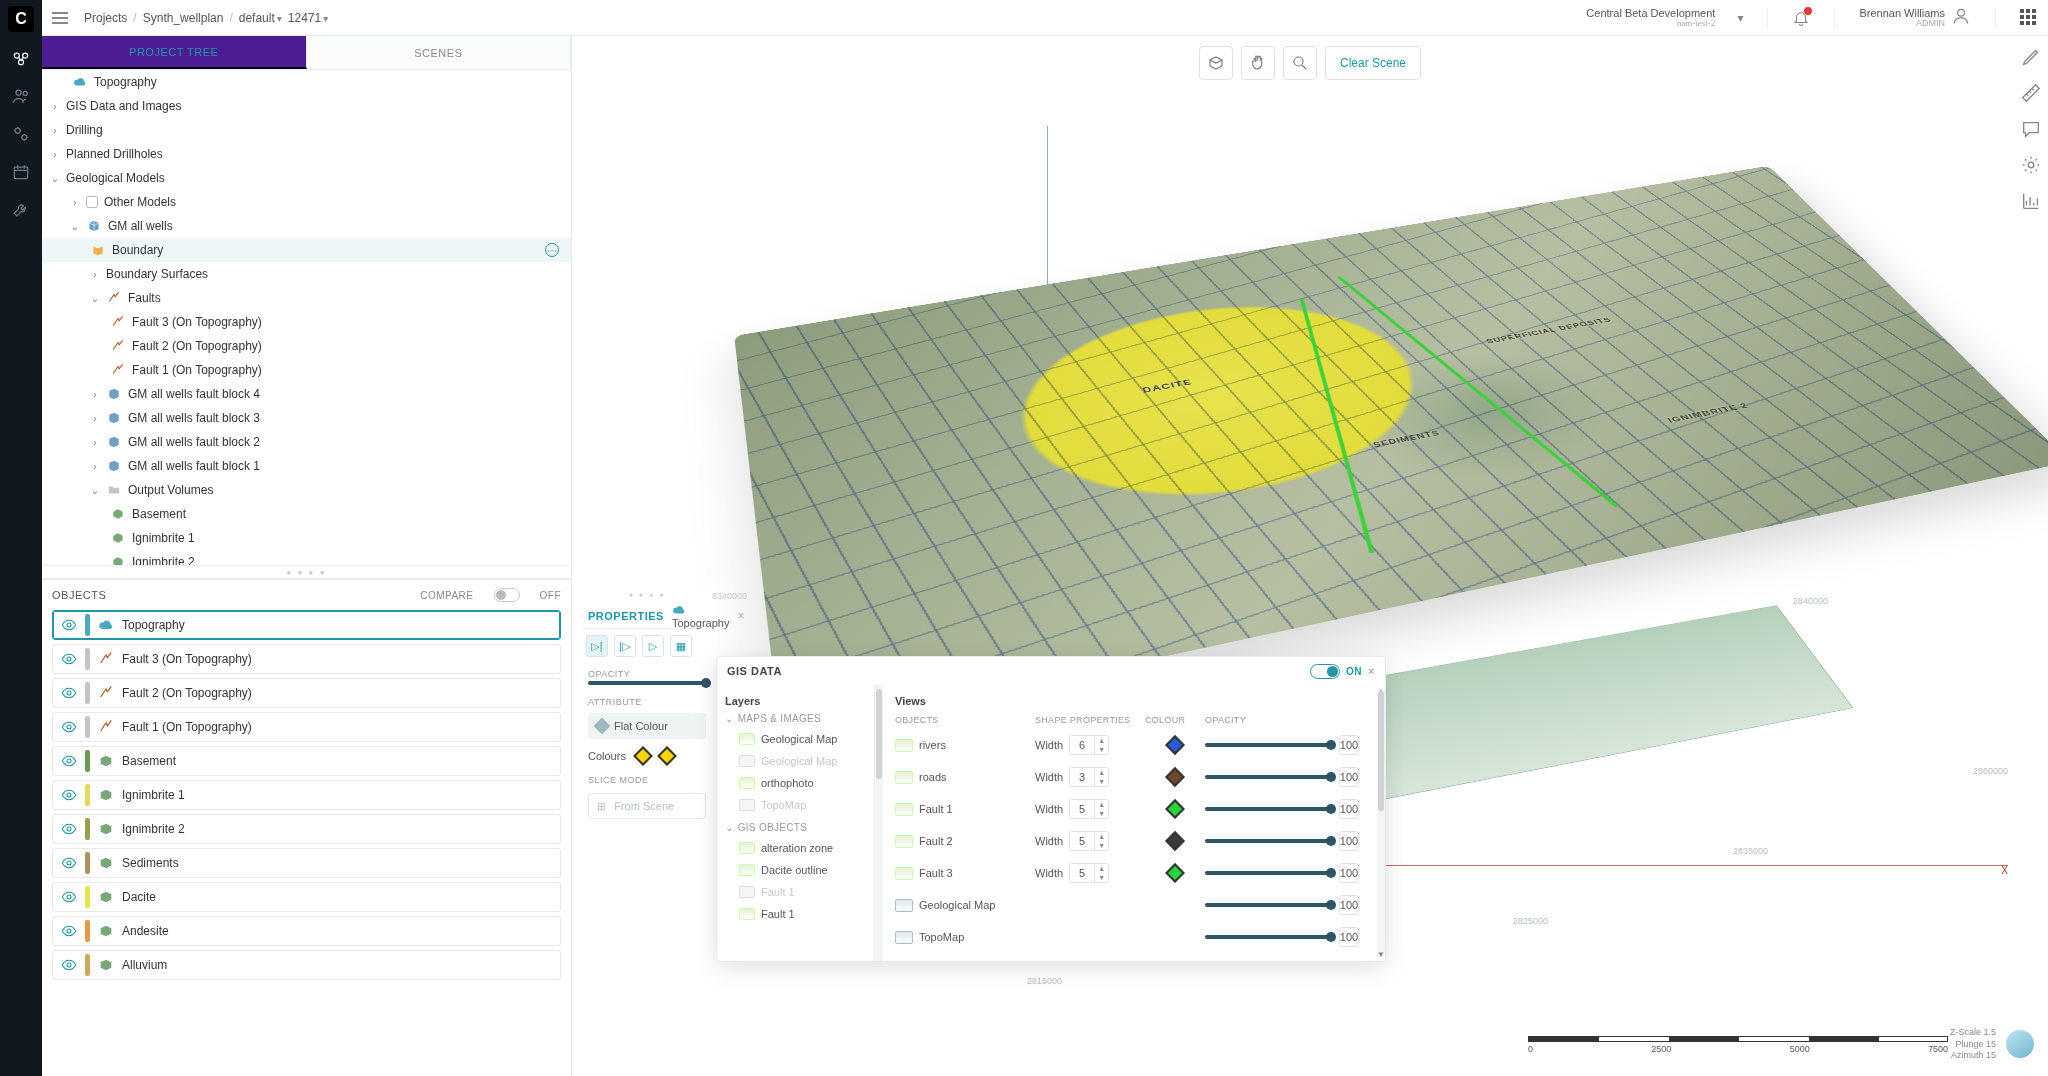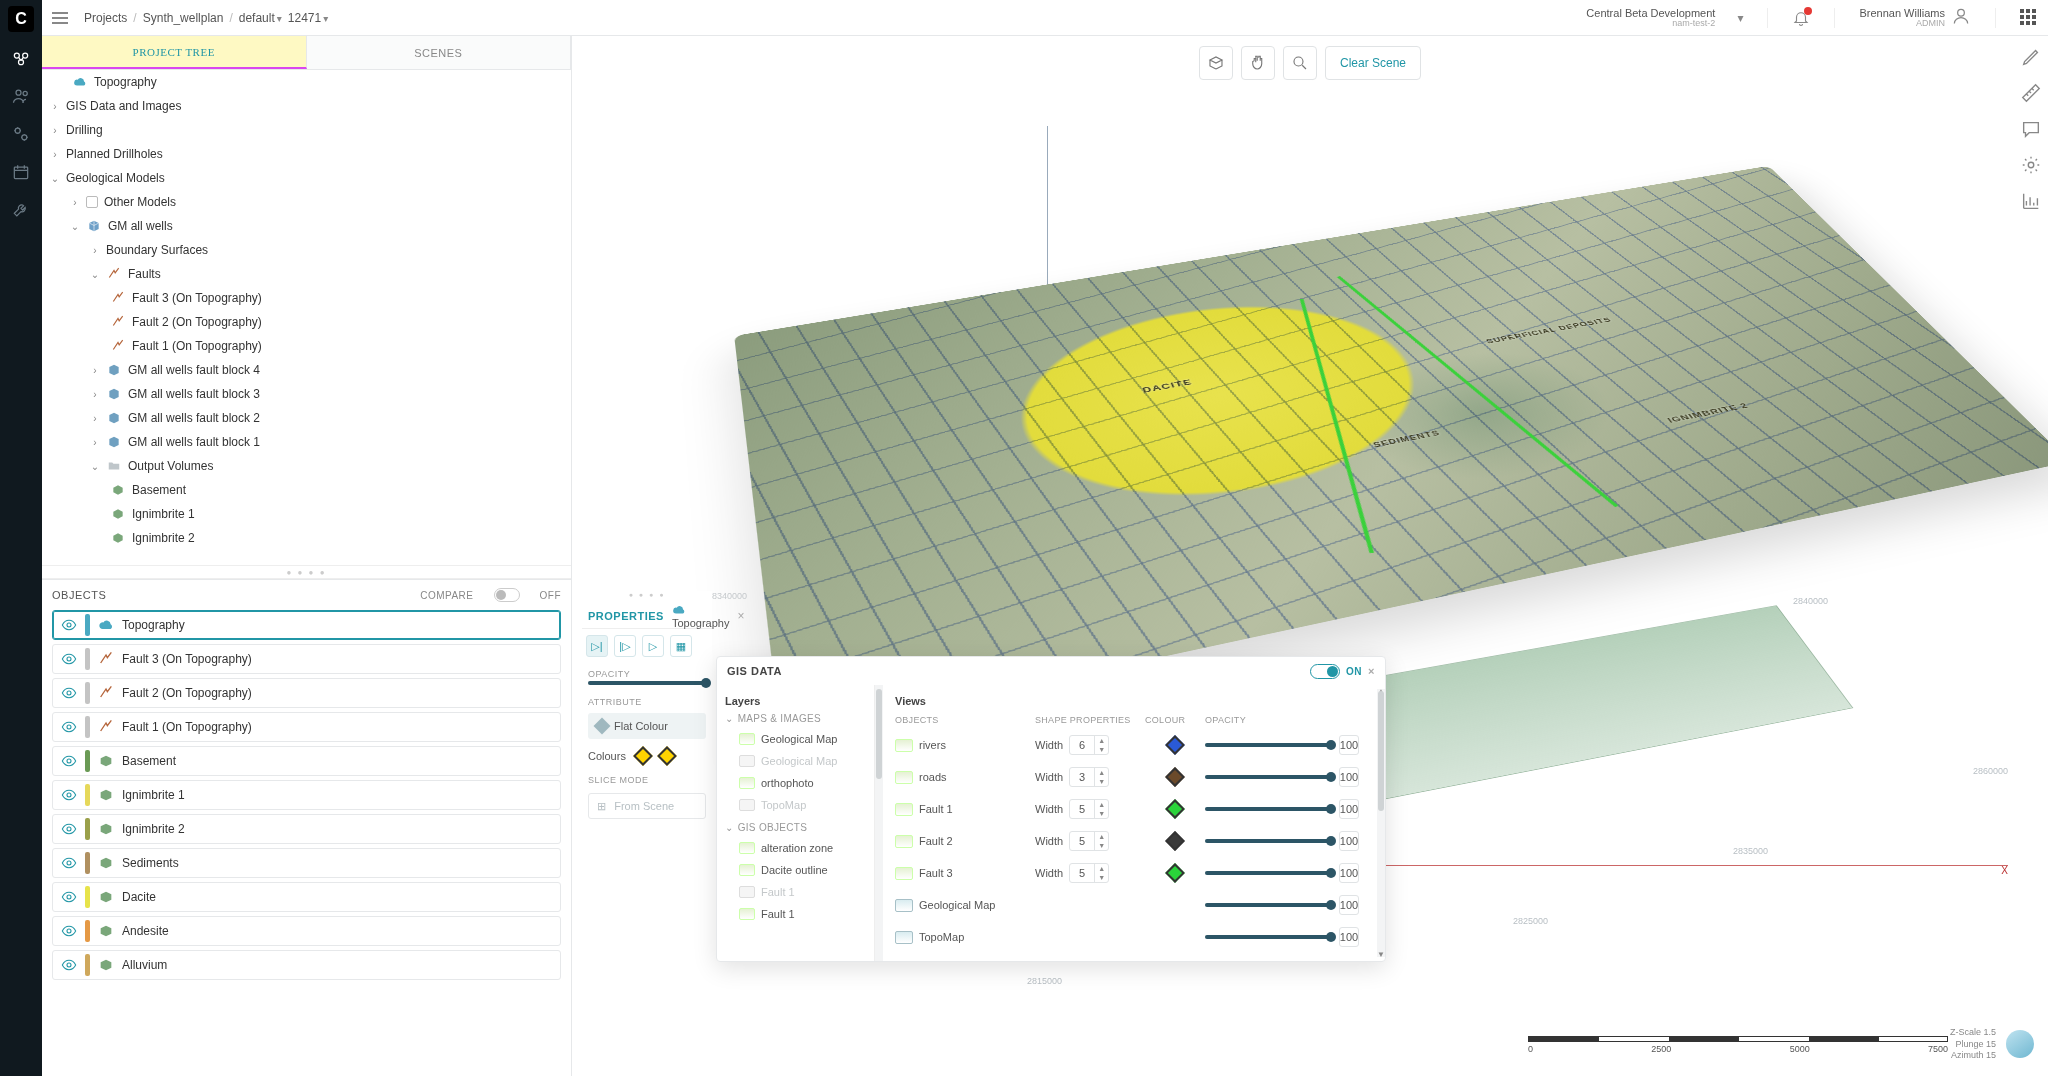--- a/index.html
+++ b/index.html
@@ -19,41 +19,41 @@
 
 .topbar { height:36px; border-bottom:1px solid #e6e8ea; display:flex; align-items:center; padding:0 10px; gap:16px; font-size:12px; color:#555; }
 .topbar .hamburger { width:16px; height:12px; cursor:pointer; display:flex; flex-direction:column; justify-content:space-between; }
 .topbar .hamburger span { height:2px; background:#888; }
 .topbar .crumbs { display:flex; align-items:center; gap:6px; }
 .topbar .crumbs .sep { color:#bbb; }
 .topbar .crumbs .chev { font-size:10px; color:#888; margin-left:2px; }
 .topbar .spacer { flex:1; }
 .topbar .org { text-align:right; line-height:1.1; margin-right:6px; }
 .topbar .org .t { font-size:11px; color:#555; }
-.topbar .org .b { font-size:9px; color:#aaa; }
+.topbar .org .b { font-size:9px; color:#aaa;font-family:Liberation Serif, serif; }
 .topbar .chev { cursor:pointer; color:#888; }
 .topbar .bell { position:relative; width:18px; height:18px; cursor:pointer; }
 .topbar .bell svg { width:18px; height:18px; fill:none; stroke:#888; stroke-width:1.5; }
 .topbar .bell .dot { position:absolute; top:-2px; right:-2px; width:8px; height:8px; background:#e53935; border-radius:50%; }
 .topbar .user { display:flex; align-items:center; gap:6px; cursor:pointer; }
 .topbar .user .info { text-align:right; line-height:1.1; }
 .topbar .user .info .n { font-size:11px; color:#555; }
 .topbar .user .info .r { font-size:9px; color:#aaa; }
 .topbar .user .avatar svg { width:20px; height:20px; fill:none; stroke:#888; stroke-width:1.5; }
 .topbar .apps { width:18px; height:18px; cursor:pointer; display:grid; grid-template-columns:repeat(3,4px); grid-template-rows:repeat(3,4px); gap:2px; }
 .topbar .apps span { background:#555; }
 
 
 .workspace { flex:1; position:relative; }
 
 
 .leftpanel { position:absolute; left:0; top:0; bottom:0; width:530px; display:flex; flex-direction:column; border-right:1px solid #e6e8ea; background:#fff; z-index:5; }
 .tabs { display:flex; height:34px; border-bottom:1px solid #e6e8ea; }
 .tabs .tab { flex:1; display:flex; align-items:center; justify-content:center; font-size:11px; letter-spacing:.5px; color:#888; cursor:pointer; border-right:1px solid #e6e8ea; }
-.tabs .tab.active { color:#2196a6; border-bottom:2px solid #d946ef; background:#fef9c3;font-family:Liberation Serif, serif; }
+.tabs .tab.active { color:#2196a6; border-bottom:2px solid #000000; background:#4c1d95; }
 .tabs .tab.inactive { background:#fafbfb; }
 
 .tree { flex:0 0 auto; height:495px; overflow:auto; font-size:12px; color:#333; }
 .tree .row { display:flex; align-items:center; height:24px; padding-left:8px; gap:6px; cursor:pointer; }
 .tree .row.selected { background:#eef7f8; }
 .tree .caret { width:10px; display:inline-flex; justify-content:center; color:#888; font-size:10px; }
 .tree .cbox { width:12px; height:12px; border:1px solid #bbb; border-radius:2px; }
 .tree .ico { width:16px; height:16px; display:inline-flex; align-items:center; justify-content:center; }
 .tree .ico svg { width:14px; height:14px; }
 .tree .action { margin-left:auto; margin-right:12px; width:14px; height:14px; border:1px solid #2196a6; border-radius:50%; color:#2196a6; font-size:10px; display:flex; align-items:center; justify-content:center; }
@@ -338,20 +338,29 @@
           <div class="row" style="padding-left:28px">
               <span class="caret">⌄</span>
               <span class="ico">
                 <svg viewBox="0 0 24 24">
                   <path class="ico-cube" d="M12 3l8 4v10l-8 4-8-4V7l8-4z"></path>
                   <path stroke="#fff" stroke-width="1" fill="none" d="M12 3v18M4 7l8 4 8-4"></path>
                 </svg>
               </span>
               <span>GM all wells</span>
             </div>
+          <div class="row selected" style="padding-left:48px">
+              <span class="ico">
+                <svg viewBox="0 0 24 24">
+                  <path class="ico-fold" d="M4 6l8 3 8-3v12l-8 3-8-3V6z"></path>
+                </svg>
+              </span>
+              <span>Boundary</span>
+              <span class="action">⋯</span>
+            </div>
           <div class="row" style="padding-left:48px">
               <span class="caret">›</span>
               <span>Boundary Surfaces</span>
             </div>
           <div class="row" style="padding-left:48px">
               <span class="caret">⌄</span>
               <span class="ico">
                 <svg viewBox="0 0 24 24">
                   <path class="ico-fault" d="M4 18L12 6l2 4 6-8"></path>
                 </svg>

